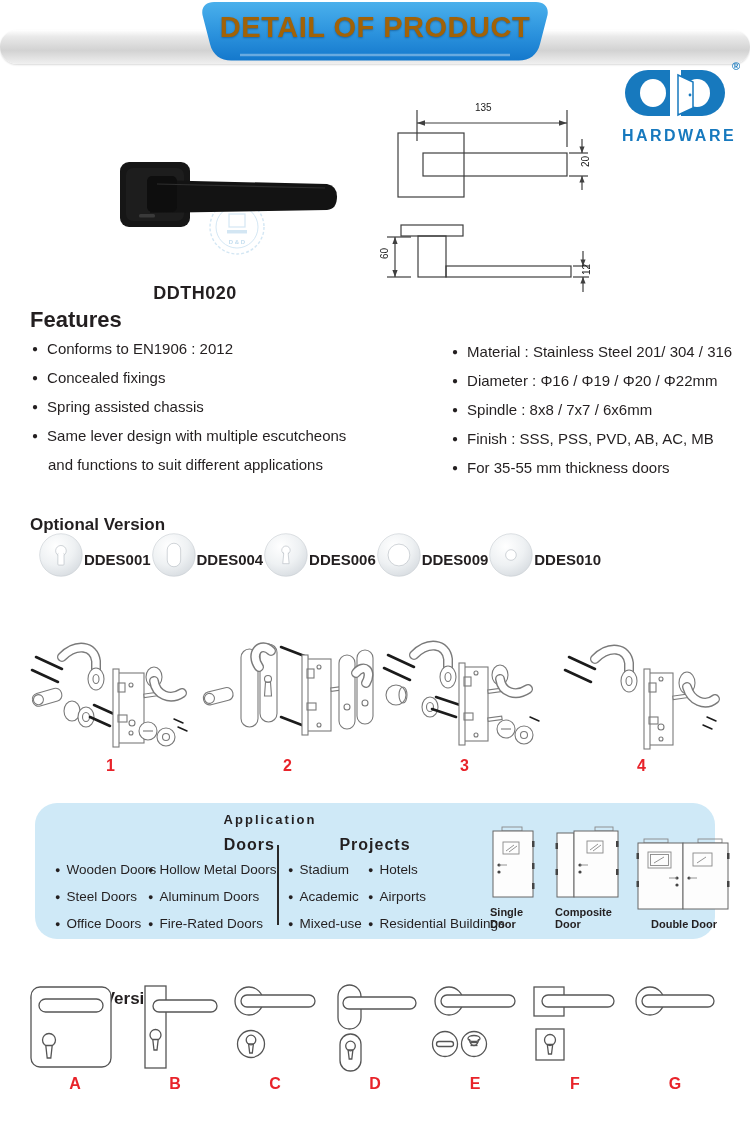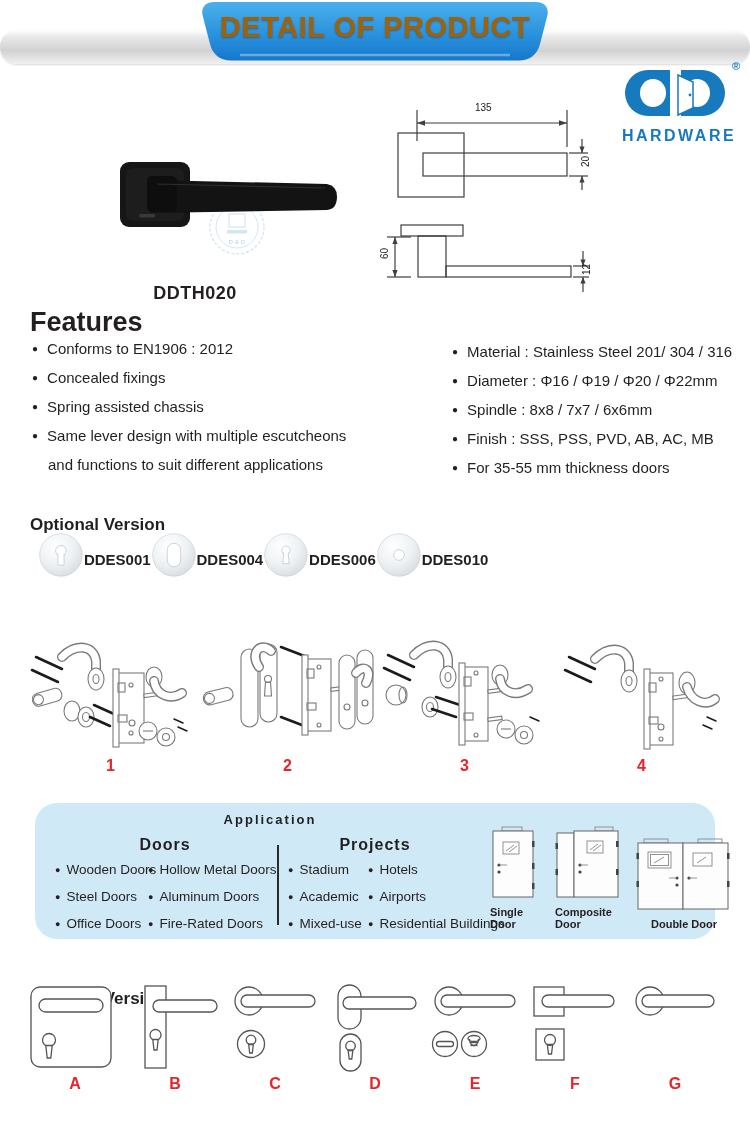--- a/index.html
+++ b/index.html
@@ -23,21 +23,21 @@
   
   .model{position:absolute;left:85px;top:283px;width:220px;text-align:center;
     font-size:18px;font-weight:bold;letter-spacing:.5px;}
   .tech{position:absolute;left:383px;top:96px;width:220px;height:212px;}
   .tech .tl{stroke:#3f3f3f;stroke-width:1.2;fill:none;}
   .tech .ar{fill:#3f3f3f;stroke:none;}
   .dim{position:absolute;font-size:10px;color:#1a1a1a;}
   .vdim{transform:rotate(-90deg);transform-origin:center;}
 
   
-  .sec-h2{position:absolute;font-size:27px;font-weight:bold;}
+  .sec-h2{position:absolute;font-size:22px;font-weight:bold;}
   .sec-h3{position:absolute;font-size:17px;font-weight:bold;margin-top:29px;}
   .blist{position:absolute;}
   .bline{display:flex;gap:9px;font-size:15px;margin-bottom:12px;line-height:17px;}
   .bline .b{font-size:10px;line-height:17px;}
   .bline.nobullet{padding-left:16px;}
 
   
   .esc-row{position:absolute;left:38px;top:514px;width:676px;display:flex;}
   .esc{width:112.6px;display:flex;flex-direction:row;align-items:center;}
   .esc .code{margin-top:9px;font-size:15px;font-weight:bold;}
@@ -239,20 +239,27 @@
       <div class="code">DDES004</div>
     </div>
     <div class="esc">
       <svg width="82" height="82" viewBox="0 0 82 82">
         <circle cx="41" cy="41" r="38" fill="url(#eg)" stroke="#c3c9ce"></circle>
         <circle cx="41" cy="32.5" r="7.5" fill="#fff" stroke="#adb4ba"></circle>
         <path d="M37.3,36 h7.4 l2,20.5 h-11.4 Z" fill="#fff" stroke="#adb4ba"></path>
         <rect x="37.5" y="33.5" width="7" height="5" fill="#fff" stroke="none"></rect>
       </svg>
       <div class="code">DDES006</div>
+    </div>
+    <div class="esc">
+      <svg width="82" height="82" viewBox="0 0 82 82">
+        <circle cx="41" cy="41" r="38" fill="url(#eg)" stroke="#c3c9ce"></circle>
+        <circle cx="41" cy="41" r="19.5" fill="#fff" stroke="#adb4ba"></circle>
+      </svg>
+      <div class="code">DDES009</div>
     </div>
     <div class="esc">
       <svg width="82" height="82" viewBox="0 0 82 82">
         <circle cx="41" cy="41" r="38" fill="url(#eg)" stroke="#c3c9ce"></circle>
         <circle cx="41" cy="41" r="9.5" fill="#fff" stroke="#adb4ba"></circle>
       </svg>
       <div class="code">DDES010</div>
     </div>
   </div>
 
@@ -378,21 +385,21 @@
         <path d="M130,54 C134,68 148,74 158,66" class="tube-i"></path>
         <line x1="150" y1="84" x2="159" y2="88" class="screw2"></line>
         <line x1="146" y1="92" x2="155" y2="96" class="screw2"></line>
       </svg>
       <div class="dia-num">4</div>
     </div>
   </div>
 
   <div class="appbox">
     <div class="app-title">Application</div>
-    <div class="app-sub" style="left:20px;width:220px;text-align:center">Doors</div>
+    <div class="app-sub" style="left:20px;width:220px;text-align:right">Doors</div>
     <div class="app-sub" style="left:250px;width:180px;text-align:center">Projects</div>
     <div class="app-div"></div>
 
     <div class="app-col" style="left:20px">
       <div class="bline">
           <span class="b">●</span>
           <span>Wooden Doors</span>
         </div>
       <div class="bline">
           <span class="b">●</span>

